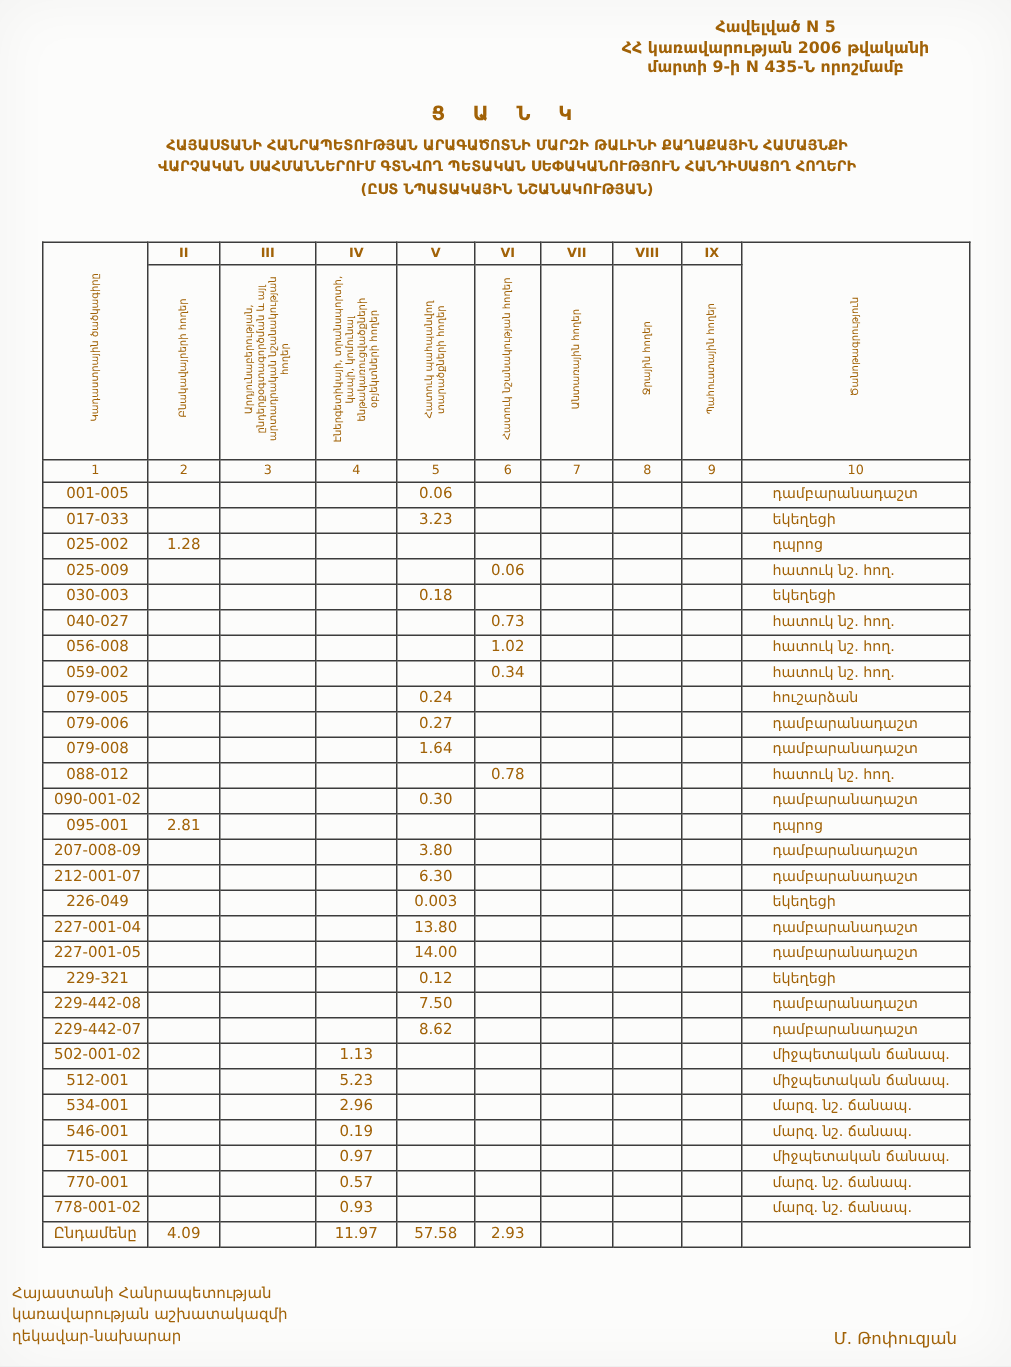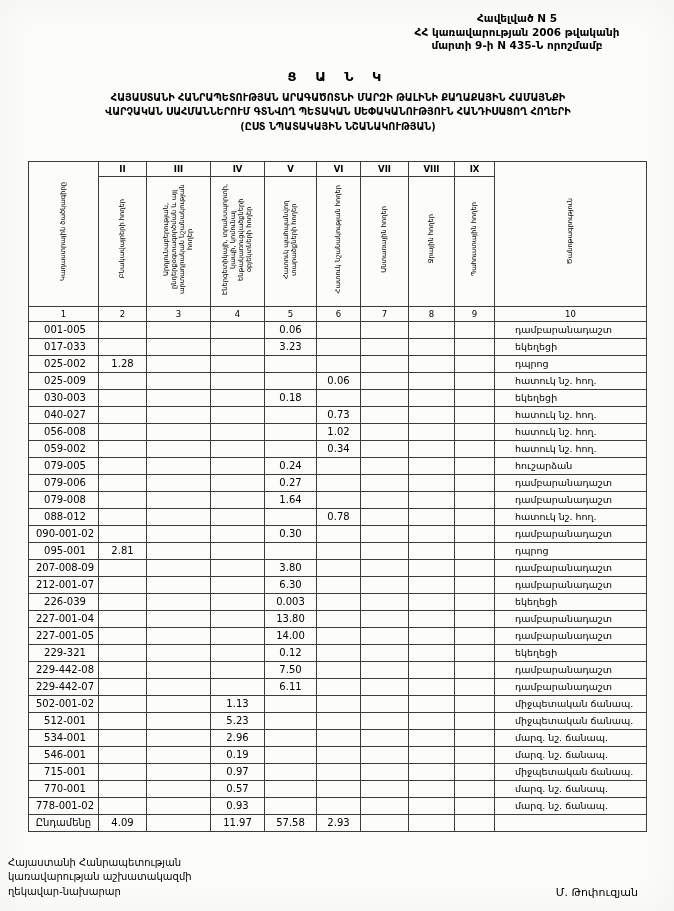--- a/index.html
+++ b/index.html
@@ -1,20 +1,20 @@
 <!DOCTYPE html>
 <html><head>
 <meta charset="utf-8">
 <style>
   * { box-sizing: border-box; }
   html, body { margin: 0; padding: 0; background: #e9e9e9; }
   .page {
     width: 674px; height: 911px;
     background: #fcfcfb;
-    color: #000000;
+    color: #a16207;
     font-family: "DejaVu Sans", sans-serif;
     position: relative;
     overflow: hidden;
     padding: 12px 26px 0 28px;
     box-shadow: inset 0 0 40px rgba(0,0,0,0.04);
   }
   .annex {
     width: 250px;
     margin-left: auto;
     margin-right: 6px;
@@ -322,21 +322,21 @@
           <td class="num"></td>
           <td class="num"></td>
           <td class="num">6.30</td>
           <td class="num"></td>
           <td class="num"></td>
           <td class="num"></td>
           <td class="num"></td>
           <td class="note">դամբարանադաշտ</td>
         </tr>
         <tr>
-          <td class="code">226-039</td>
+          <td class="code">226-049</td>
           <td class="num"></td>
           <td class="num"></td>
           <td class="num"></td>
           <td class="num">0.003</td>
           <td class="num"></td>
           <td class="num"></td>
           <td class="num"></td>
           <td class="num"></td>
           <td class="note">եկեղեցի</td>
         </tr>
@@ -386,21 +386,21 @@
           <td class="num"></td>
           <td class="num"></td>
           <td class="num"></td>
           <td class="note">դամբարանադաշտ</td>
         </tr>
         <tr>
           <td class="code">229-442-07</td>
           <td class="num"></td>
           <td class="num"></td>
           <td class="num"></td>
-          <td class="num">6.11</td>
+          <td class="num">8.62</td>
           <td class="num"></td>
           <td class="num"></td>
           <td class="num"></td>
           <td class="num"></td>
           <td class="note">դամբարանադաշտ</td>
         </tr>
         <tr>
           <td class="code">502-001-02</td>
           <td class="num"></td>
           <td class="num"></td>

